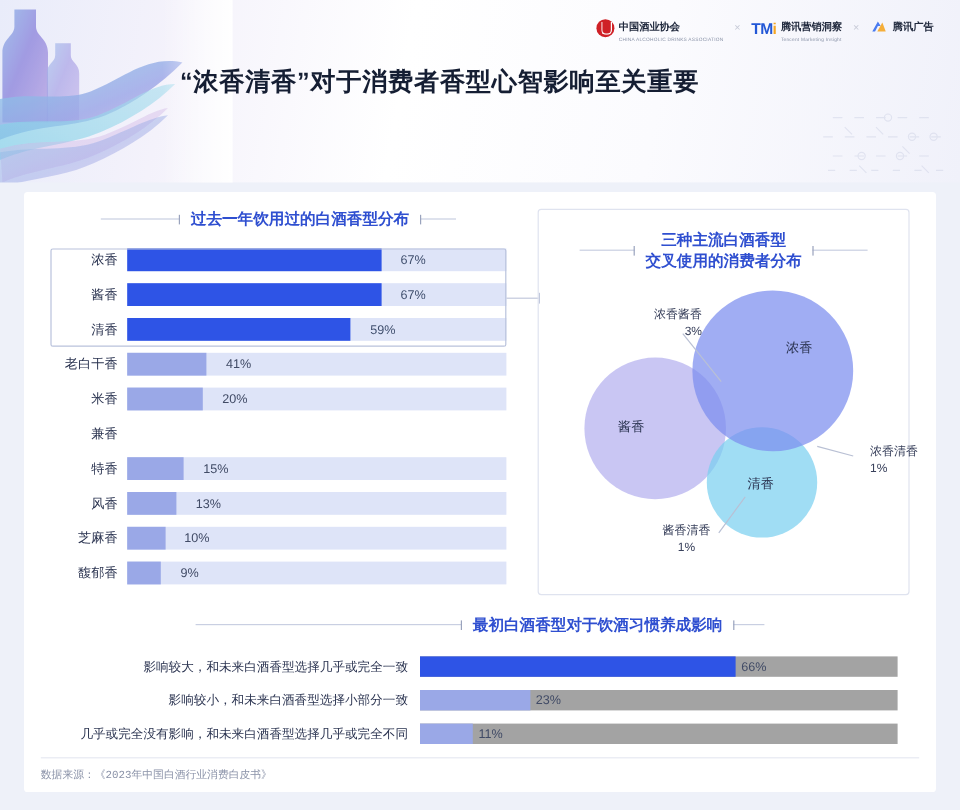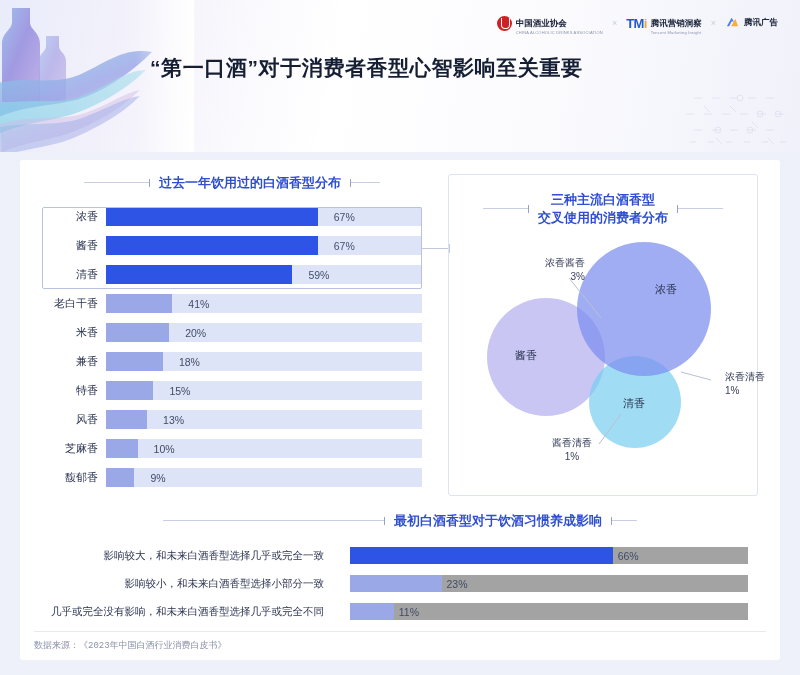--- a/index.html
+++ b/index.html
@@ -228,21 +228,21 @@
   .bot-list { margin-top: 16px; padding: 0 32px 0 0; }
   .bot-row {
     display: flex;
     align-items: center;
     height: 20px;
     margin-bottom: 8px;
   }
   .bot-label {
     width: 330px;
     text-align: right;
-    padding-right: 26px;
+    padding-right: 10px;
     font-size: 10.5px;
     color: #2a3350;
     white-space: nowrap;
     flex: none;
   }
   .bot-track {
     position: relative;
     flex: 1;
     height: 17px;
     background: #a3a3a3;
@@ -315,21 +315,21 @@
       <path d="M8 58h6M26 58h6M44 58h6M62 58h6M80 58h6M98 58h6"></path>
       <circle cx="58" cy="14" r="3"></circle>
         <circle cx="78" cy="30" r="3"></circle>
         <circle cx="96" cy="30" r="3"></circle>
       <circle cx="36" cy="46" r="3"></circle>
         <circle cx="68" cy="46" r="3"></circle>
       <path d="M22 22l6 6M48 22l6 6M70 38l6 6M34 54l6 6M86 54l6 6"></path>
     </g>
   </svg>
 
-  <div class="banner-title">“第一口酒”对于消费者香型心智影响至关重要</div>
+  <div class="banner-title">“浓香清香”对于消费者香型心智影响至关重要</div>
 
   <div class="logo-row">
     <div class="logo">
       <span class="cn-mark"></span>
       <span>
         <span class="logo-txt">中国酒业协会</span>
         <span class="logo-sub">CHINA ALCOHOLIC DRINKS ASSOCIATION</span>
       </span>
     </div>
     <span class="logo-x">×</span>
@@ -397,24 +397,20 @@
       <div class="bar-row">
         <span class="bar-label">米香</span>
         <span class="bar-track">
           <span class="bar-fill" style="width:20%"></span>
           <span class="bar-val" style="left:20%">20%</span>
         </span>
       </div>
 
       <div class="bar-row">
         <span class="bar-label">兼香</span>
-        <span class="bar-track">
-          <span class="bar-fill" style="width:18%"></span>
-          <span class="bar-val" style="left:18%">18%</span>
-        </span>
       </div>
 
       <div class="bar-row">
         <span class="bar-label">特香</span>
         <span class="bar-track">
           <span class="bar-fill" style="width:15%"></span>
           <span class="bar-val" style="left:15%">15%</span>
         </span>
       </div>
 

